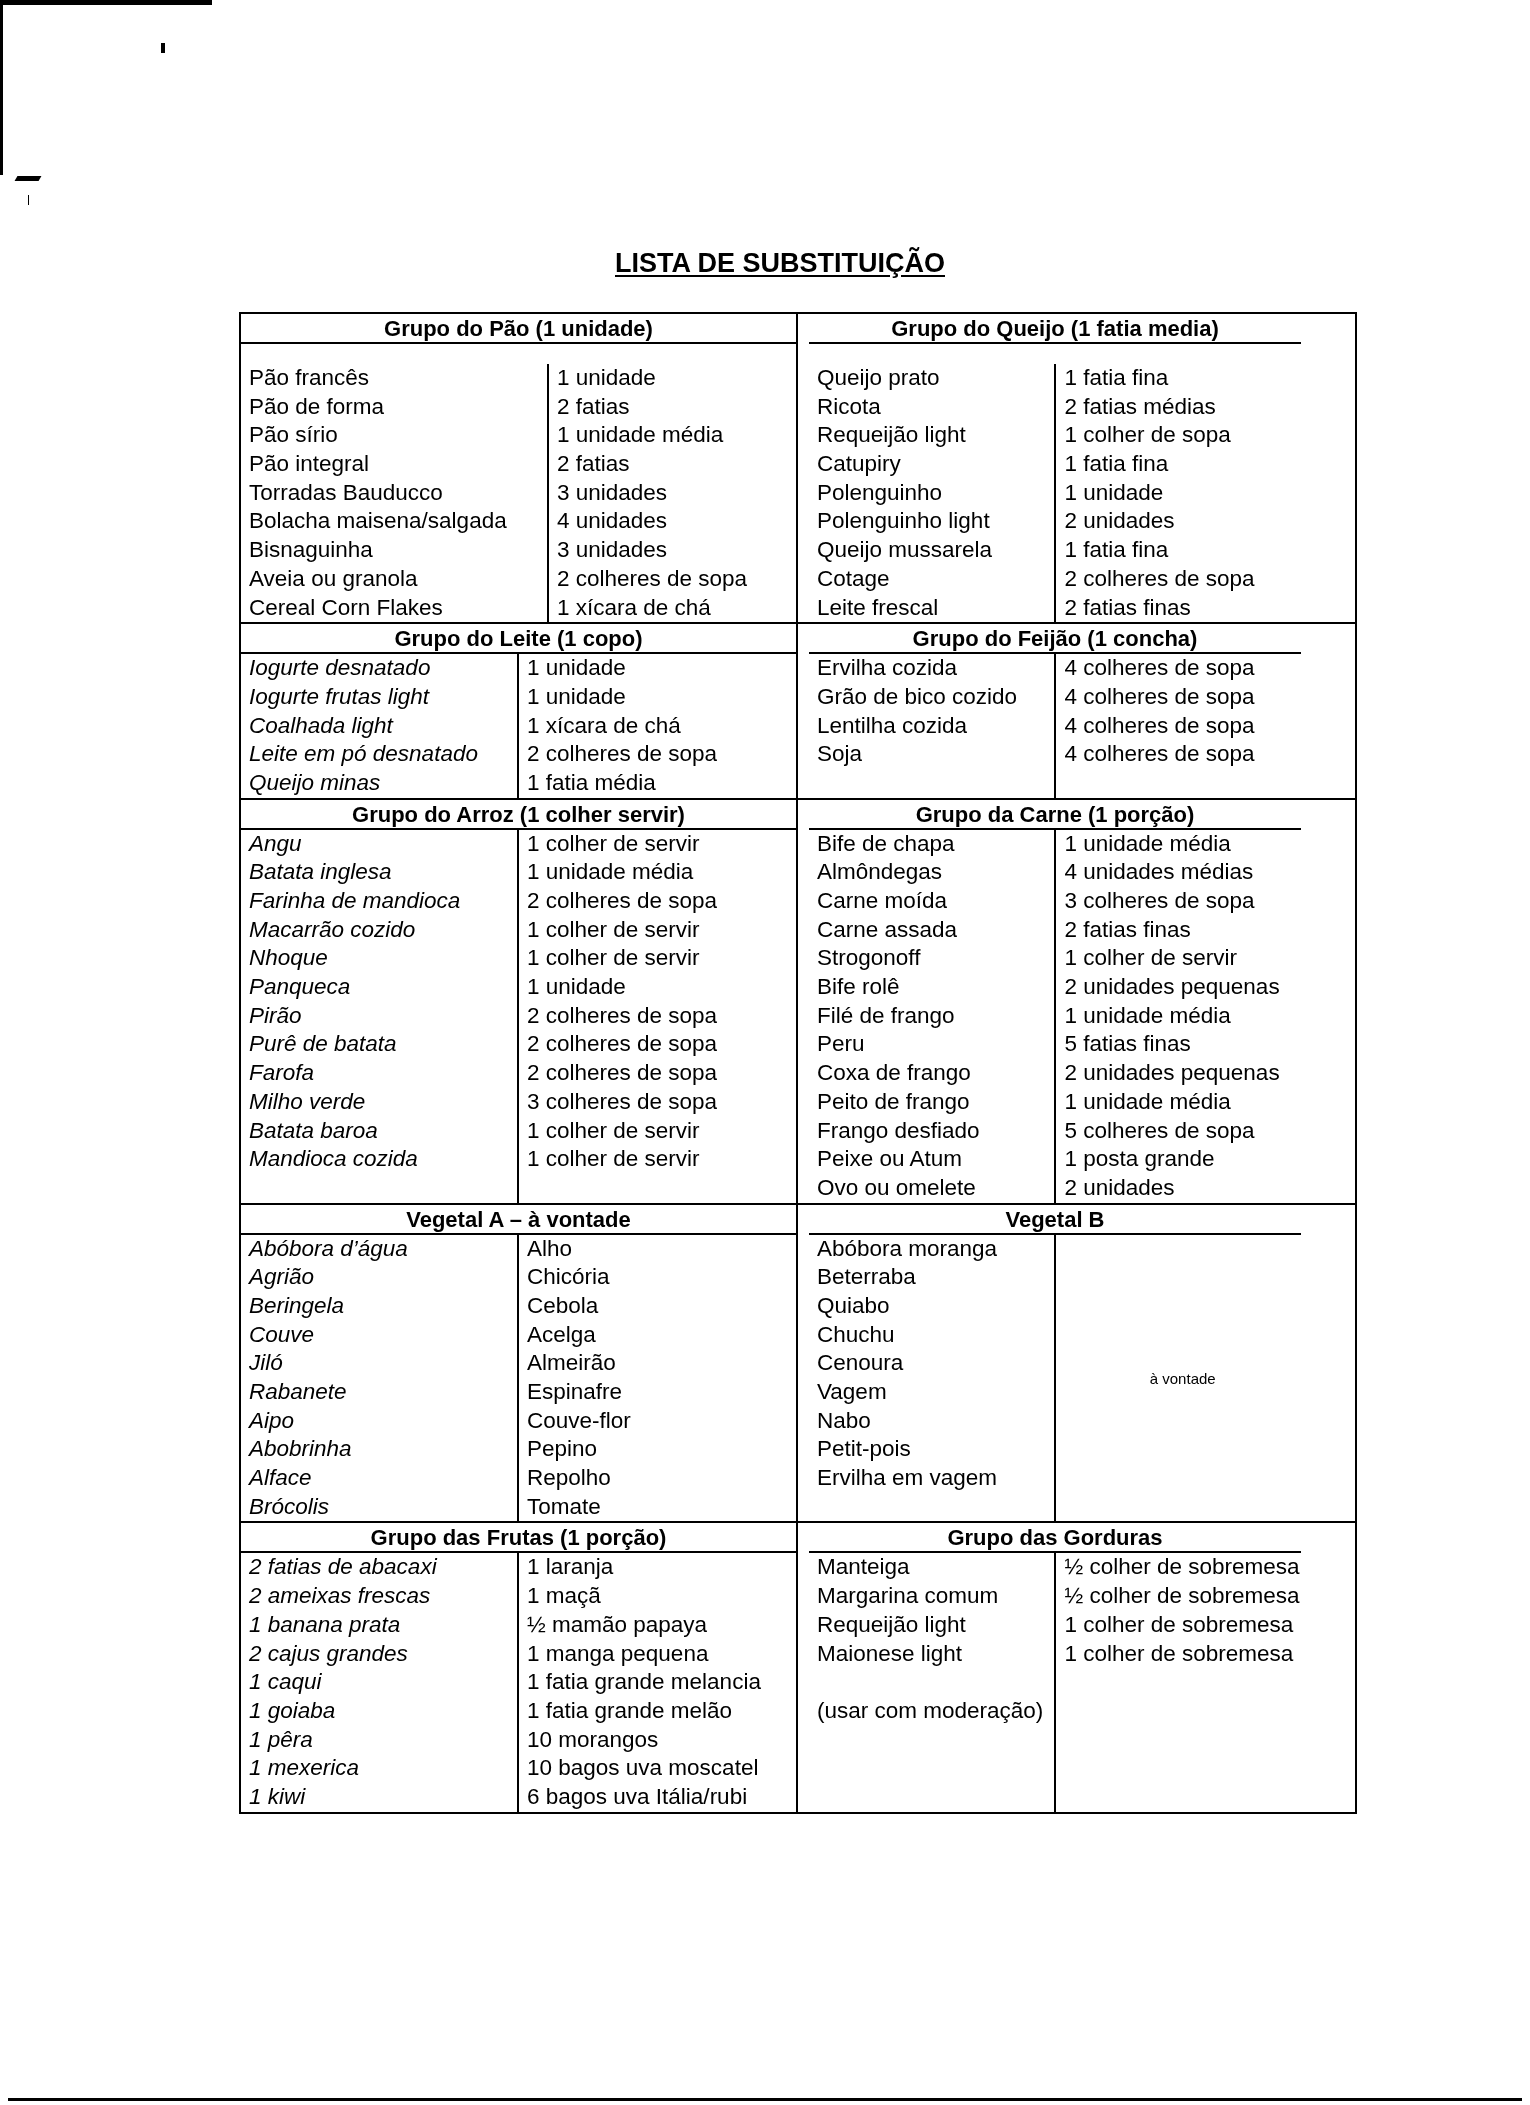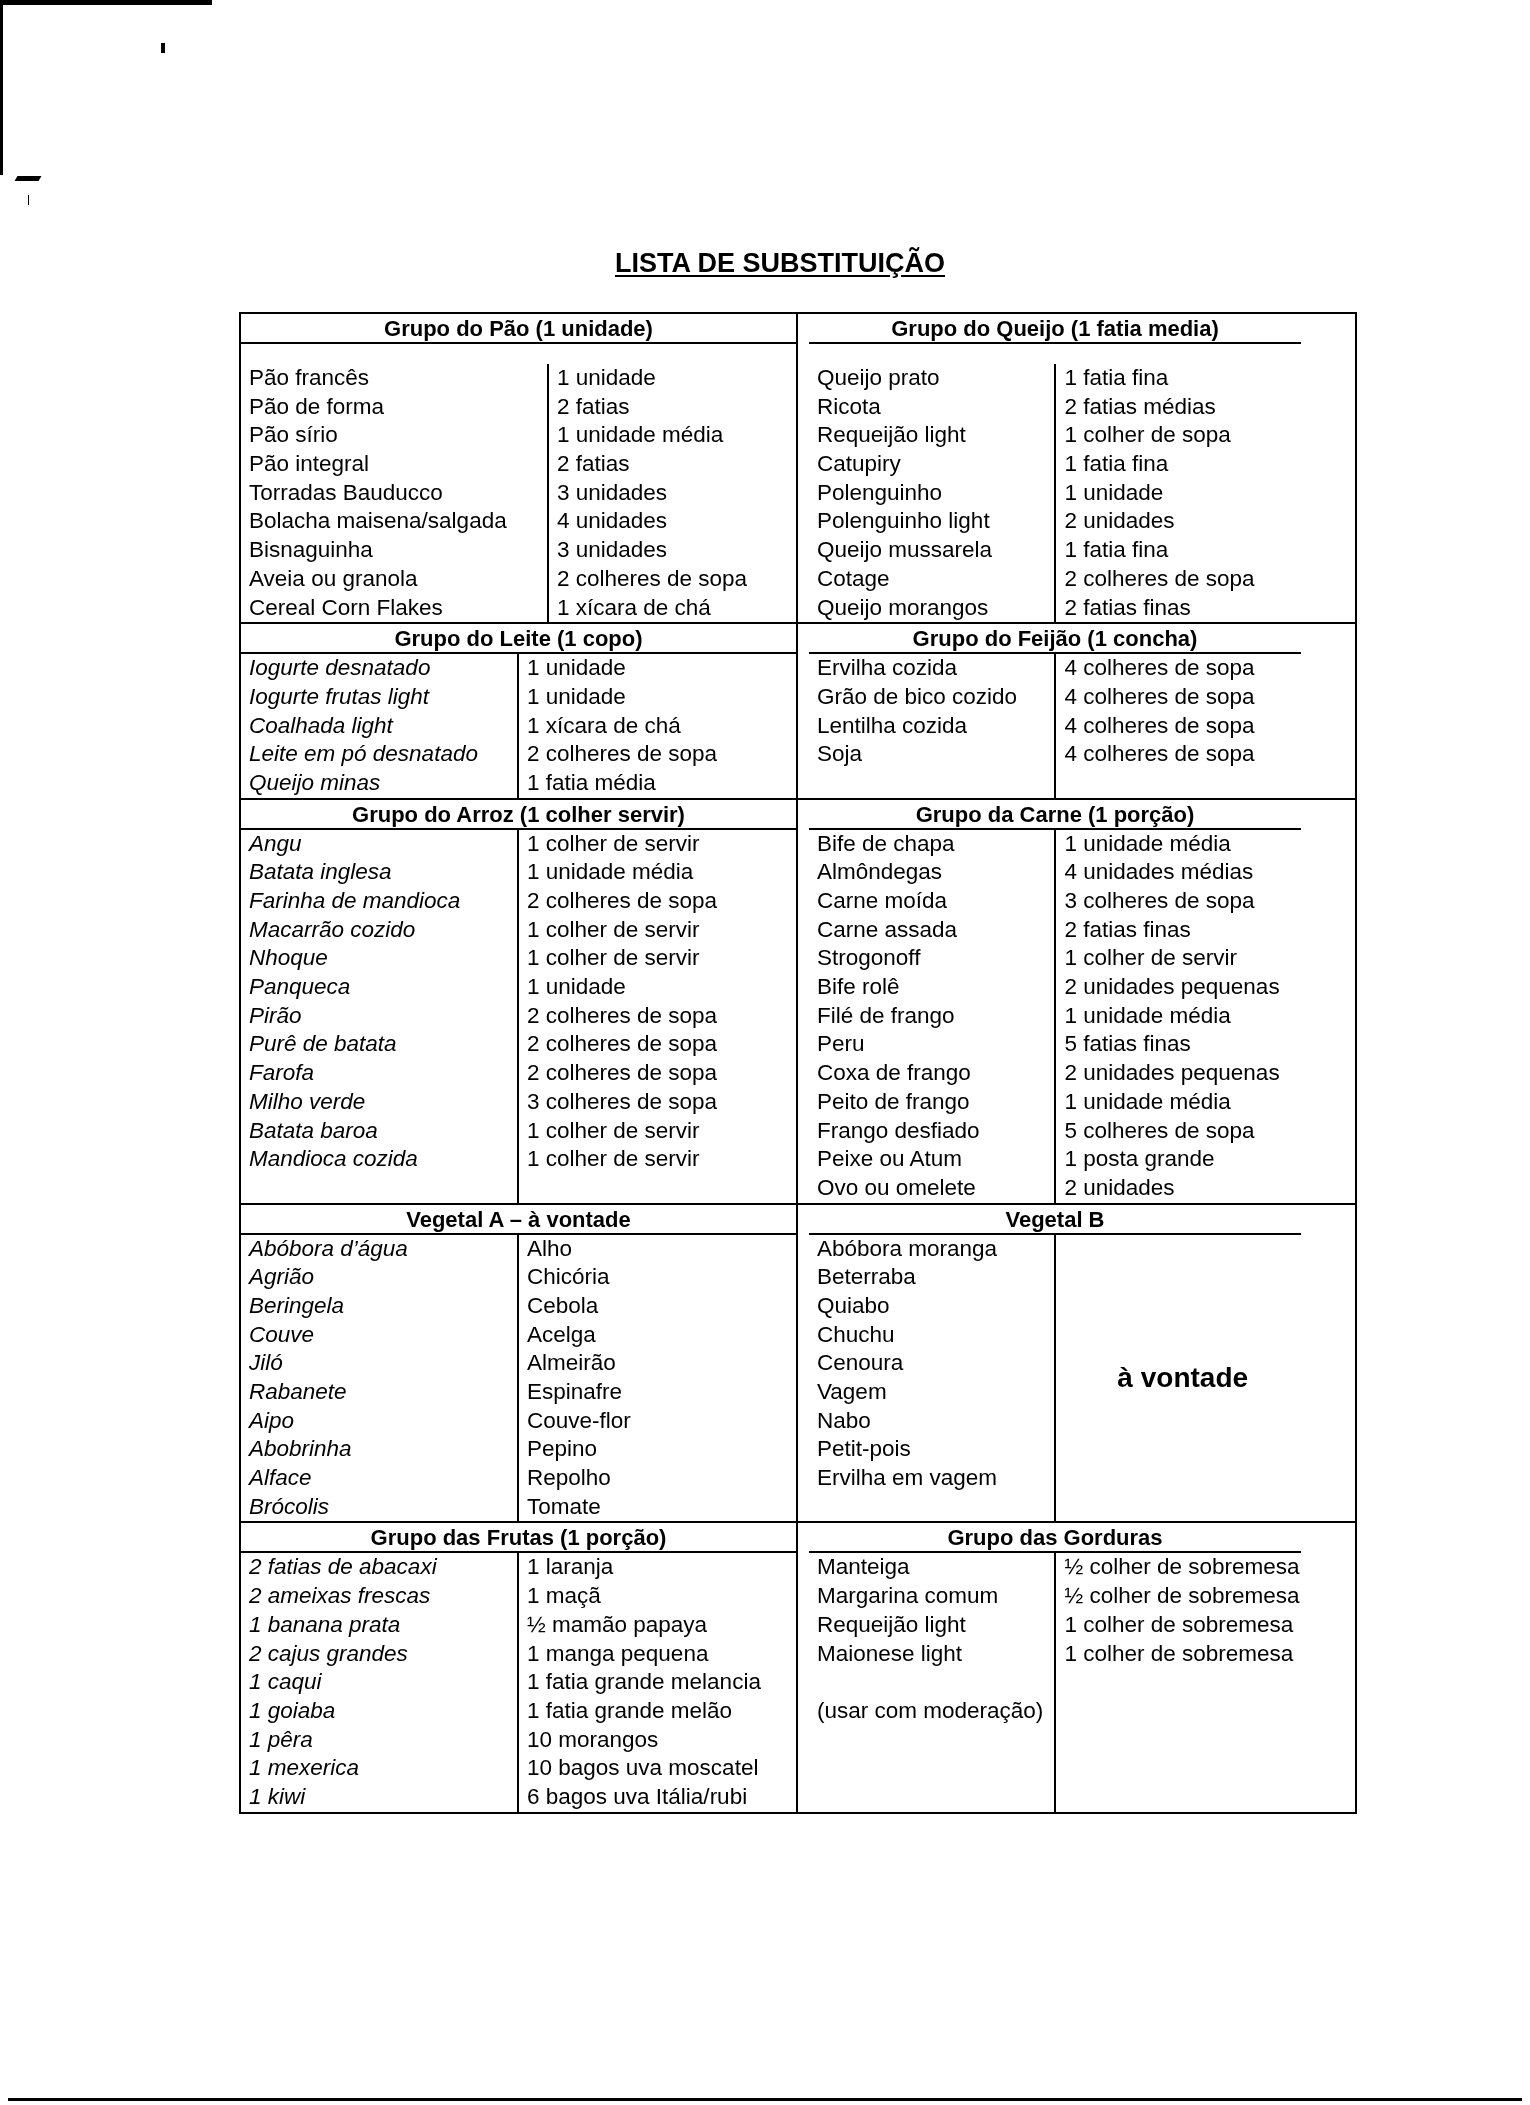--- a/index.html
+++ b/index.html
@@ -18,21 +18,21 @@
   .band:first-child { border-top: none; }
   .half { box-sizing: border-box; display: flex; flex-direction: column; }
   .half.left { width: 557px; border-right: 2px solid #000; }
   .half.right { width: 492px; }
   .ghead { height: 28px; line-height: 30px; font-weight: bold; font-size: 22px; text-align: center;
            border-bottom: 2px solid #000; box-sizing: content-box; white-space: nowrap; }
   .gbody { display: flex; flex: 1; }
   .col { box-sizing: border-box; padding-left: 8px; font-size: 22.5px; }
   .col.c1 { border-right: 2px solid #000; }
   .cell { height: 28.7px; line-height: 28.7px; white-space: nowrap; }
-  .center-note { display: flex; align-items: center; justify-content: center; font-weight: bold; font-size: 28px; height: 100%; padding-left: 0; }
+  .center-note { display: flex; align-items: center; justify-content: center; font-weight: normal; font-size: 15px; height: 100%; padding-left: 0; }
 
   
   .w-pao1 { width: 309px; } .w-pao2 { width: 248px; }
   .w-l1 { width: 279px; font-style: italic; } .w-l2 { width: 278px; }
   .w-r1 { width: 280px; } .w-r2 { width: 277px; }
   .band.b1 .gbody { height: 260px; margin-top: 20px; }
   .band.b2 .gbody { height: 143px; }
   .band.b3 .gbody { height: 375px; }
   .band.b4 .gbody { height: 287px; }
   .band.b5 .gbody { height: 259px; }
@@ -84,21 +84,21 @@
       <div class="gbody">
         <div class="col c1 w-r1">
             <div class="cell">Queijo prato</div>
             <div class="cell">Ricota</div>
             <div class="cell">Requeijão light</div>
             <div class="cell">Catupiry</div>
             <div class="cell">Polenguinho</div>
             <div class="cell">Polenguinho light</div>
             <div class="cell">Queijo mussarela</div>
             <div class="cell">Cotage</div>
-            <div class="cell">Queijo morangos</div>
+            <div class="cell">Leite frescal</div>
           </div>
         <div class="col w-r2">
             <div class="cell">1 fatia fina</div>
             <div class="cell">2 fatias médias</div>
             <div class="cell">1 colher de sopa</div>
             <div class="cell">1 fatia fina</div>
             <div class="cell">1 unidade</div>
             <div class="cell">2 unidades</div>
             <div class="cell">1 fatia fina</div>
             <div class="cell">2 colheres de sopa</div>

